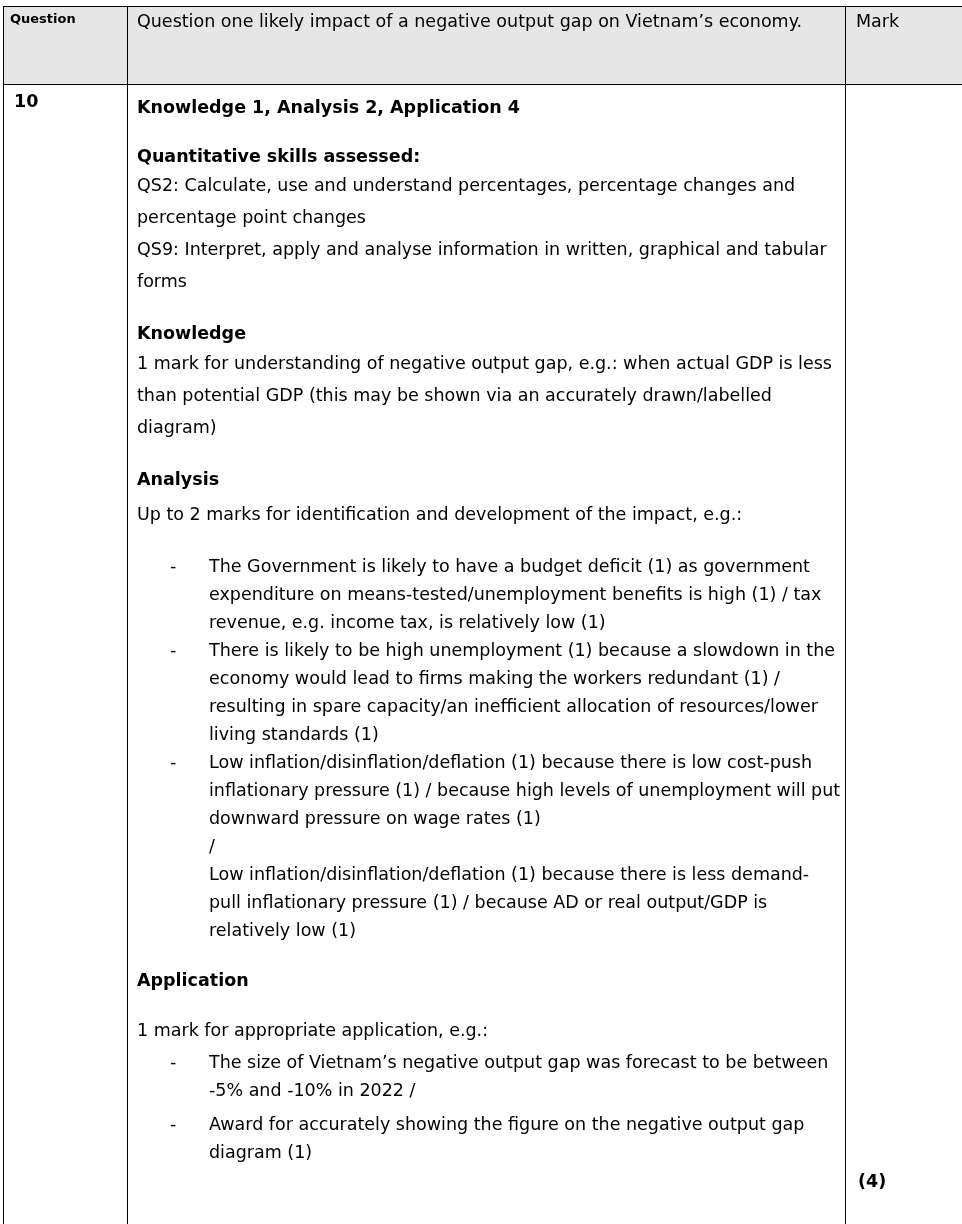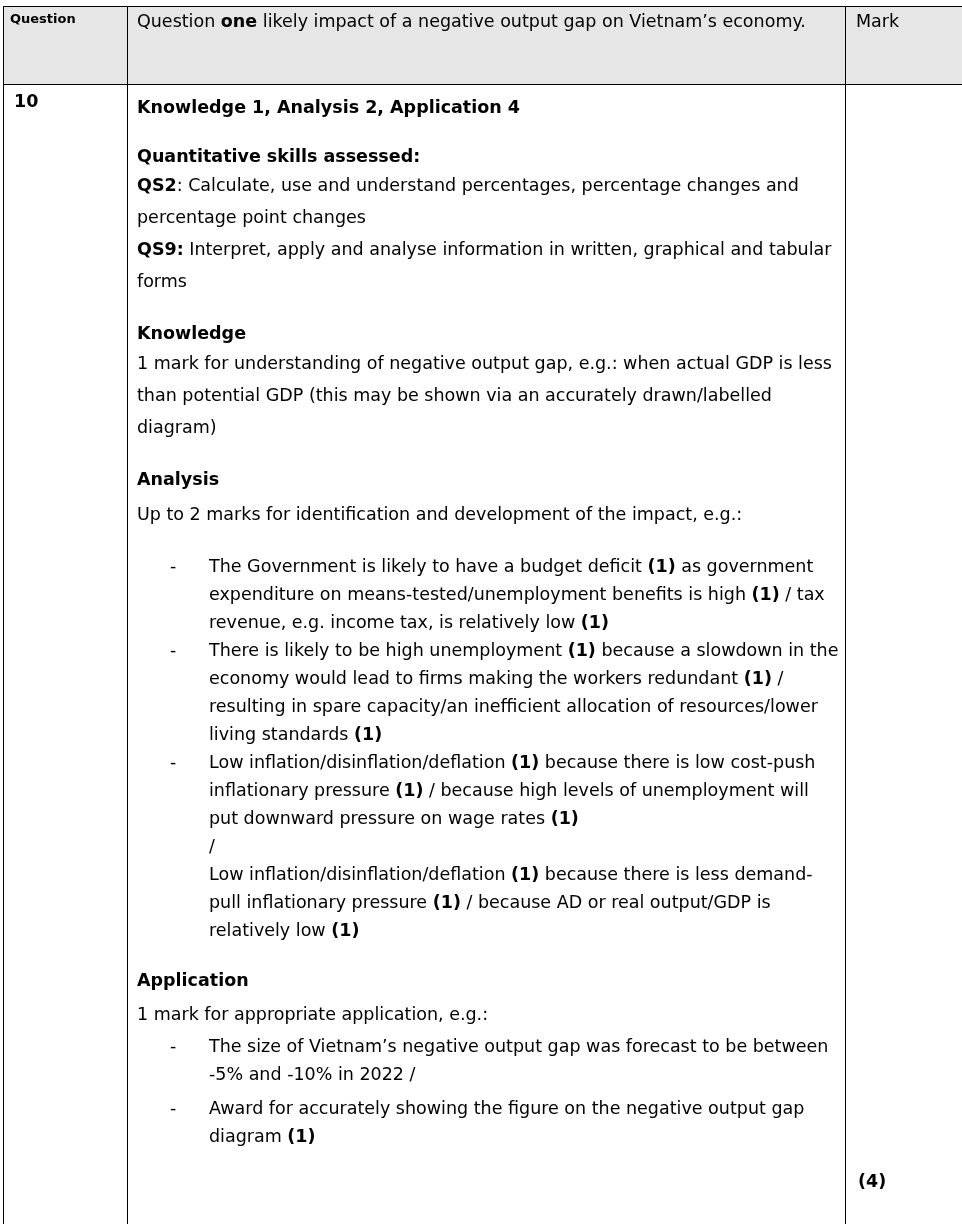--- a/index.html
+++ b/index.html
@@ -11,21 +11,21 @@
     tr.hdr td { background: #e6e6e6; height: 73px; }
     .hdr-q { font-weight: bold; font-size: 13px; padding: 4px 0 0 6px !important; }
     .hdr-text { font-size: 17.5px; line-height: 24px; padding: 2px 0 0 9px !important; }
     .hdr-mark { font-size: 17.5px; padding: 4px 0 0 10px !important; }
     tr.body td { height: 1136px; }
     .qnum { font-weight: bold; font-size: 17.5px; padding: 6px 0 0 10px !important; }
     .content { padding: 8px 4px 0 9px !important; font-size: 17.5px; }
     .mark-cell { position: relative; }
     .total { position: absolute; left: 12px; top: 1086px; font-weight: bold; font-size: 17.5px; }
     .p { margin: 0; line-height: 32px; }
-    .b { font-weight: bold; }
+    .b { font-weight: normal; }
     .h { font-weight: bold; margin: 0; line-height: 28px; }
     .gap { height: 22px; }
     ul.dash { list-style: none; margin: 0; padding: 0 0 0 33px; }
     ul.dash li { position: relative; padding-left: 39px; line-height: 28px; }
     ul.dash li .d { position: absolute; left: 0; top: 0; }
     ul.dash.app li { margin-bottom: 6px; }
   </style>
 </head>
 <body>
 
@@ -56,21 +56,21 @@
       <p class="h">Analysis</p>
       <p class="p" style="margin-top:5px">Up to 2 marks for identification and development of the impact, e.g.:</p>
       <div class="gap"></div>
       <ul class="dash" id="analysis-list">
             <li><span class="d">-</span><span>The Government is likely to have a budget deficit </span><span class="b">(1)</span><span> as government expenditure on means-tested/unemployment benefits is high </span><span class="b">(1)</span><span> / tax revenue, e.g. income tax, is relatively low </span><span class="b">(1)</span></li>
             <li><span class="d">-</span><span>There is likely to be high unemployment </span><span class="b">(1)</span><span> because a slowdown in the economy would lead to firms making the workers redundant </span><span class="b">(1)</span><span> / resulting in spare capacity/an inefficient allocation of resources/lower living standards </span><span class="b">(1)</span></li>
             <li><span class="d">-</span><span>Low inflation/disinflation/deflation </span><span class="b">(1)</span><span> because there is low cost-push inflationary pressure </span><span class="b">(1)</span><span> / because high levels of unemployment will put downward pressure on wage rates </span><span class="b">(1)</span><br><span>/</span><br><span>Low inflation/disinflation/deflation </span><span class="b">(1)</span><span> because there is less demand-pull inflationary pressure </span><span class="b">(1)</span><span> / because AD or real output/GDP is relatively low </span><span class="b">(1)</span></li>
           </ul>
       <div class="gap"></div>
       <p class="h">Application</p>
-      <p class="p" style="margin-top:4px;margin-bottom:2px">1 mark for appropriate application, e.g.:</p>
+      <p class="p" style="margin-top:20px;margin-bottom:2px">1 mark for appropriate application, e.g.:</p>
       <ul class="dash app" id="application-list">
             <li><span class="d">-</span><span>The size of Vietnam’s negative output gap was forecast to be between -5% and -10% in 2022 /</span></li>
             <li><span class="d">-</span><span>Award for accurately showing the figure on the negative output gap diagram </span><span class="b">(1)</span></li>
           </ul>
     </td>
     <td class="mark-cell">
       <span class="total">(4)</span>
     </td>
   </tr>
 </tbody>

